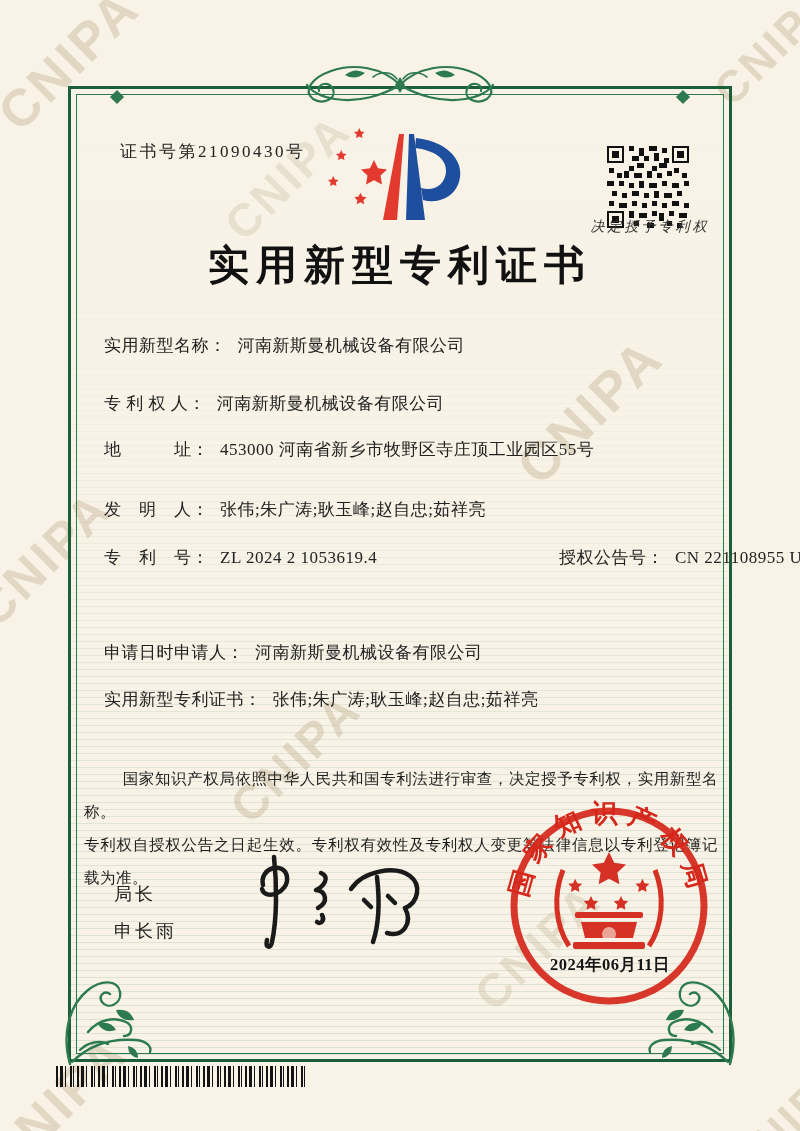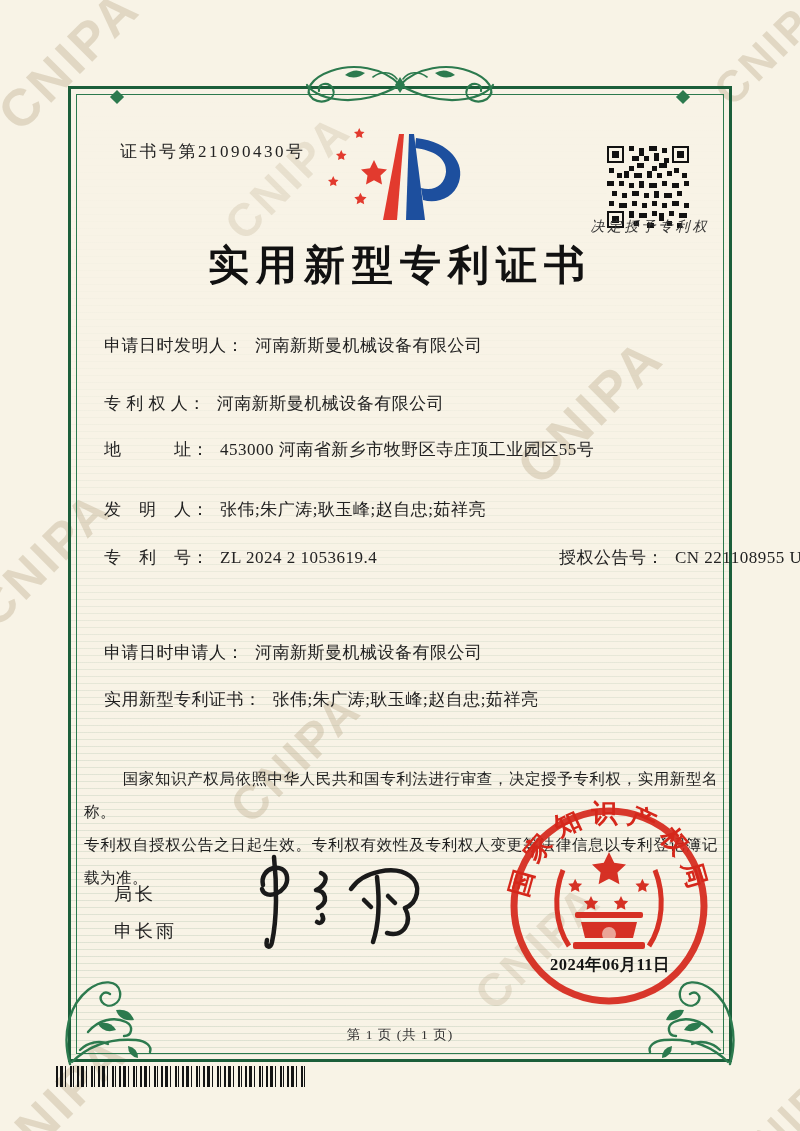--- a/index.html
+++ b/index.html
@@ -220,21 +220,21 @@
         <rect x="16" y="31" width="3" height="2"></rect>
       <rect x="24" y="30" width="2" height="2"></rect>
         <rect x="28" y="31" width="2" height="2"></rect>
     </g>
   </svg>
   <div class="qr-caption">决定授予专利权</div>
 
   <div class="title">实用新型专利证书</div>
 
   <div class="row" style="top:334px;">
-    <span class="lbl">申请日时发明人：</span><span class="val">河南新斯曼机械设备有限公司</span>
+    <span class="lbl">实用新型名称：</span><span class="val">河南新斯曼机械设备有限公司</span>
   </div>
   <div class="row" style="top:392px;">
     <span class="lbl">专 利 权 人：</span><span class="val">河南新斯曼机械设备有限公司</span>
   </div>
   <div class="row" style="top:438px;">
     <span class="lbl">地　　　址：</span><span class="val">453000 河南省新乡市牧野区寺庄顶工业园区55号</span>
   </div>
   <div class="row" style="top:498px;">
     <span class="lbl">发　明　人：</span><span class="val">张伟;朱广涛;耿玉峰;赵自忠;茹祥亮</span>
   </div>
@@ -290,16 +290,15 @@
       <rect x="72" y="112" width="68" height="6" rx="2"></rect>
       <path d="M78 122 h56 l-4 16 h-48 z"></path>
       <rect x="70" y="142" width="72" height="7" rx="2"></rect>
       <circle cx="106" cy="134" r="7" fill="#f8f3e6" opacity=".6"></circle>
       <path d="M60 70 C50 95 52 125 66 146" fill="none" stroke="#d5271b" stroke-width="5"></path>
       <path d="M152 70 C162 95 160 125 146 146" fill="none" stroke="#d5271b" stroke-width="5"></path>
     </g>
   </svg>
   <div class="seal-date">2024年06月11日</div>
 
-  <div class="footer-page">第 1 页 (共 1 页)</div>
   <div class="barcode"></div>
 
 </div>
 
 </body></html>

